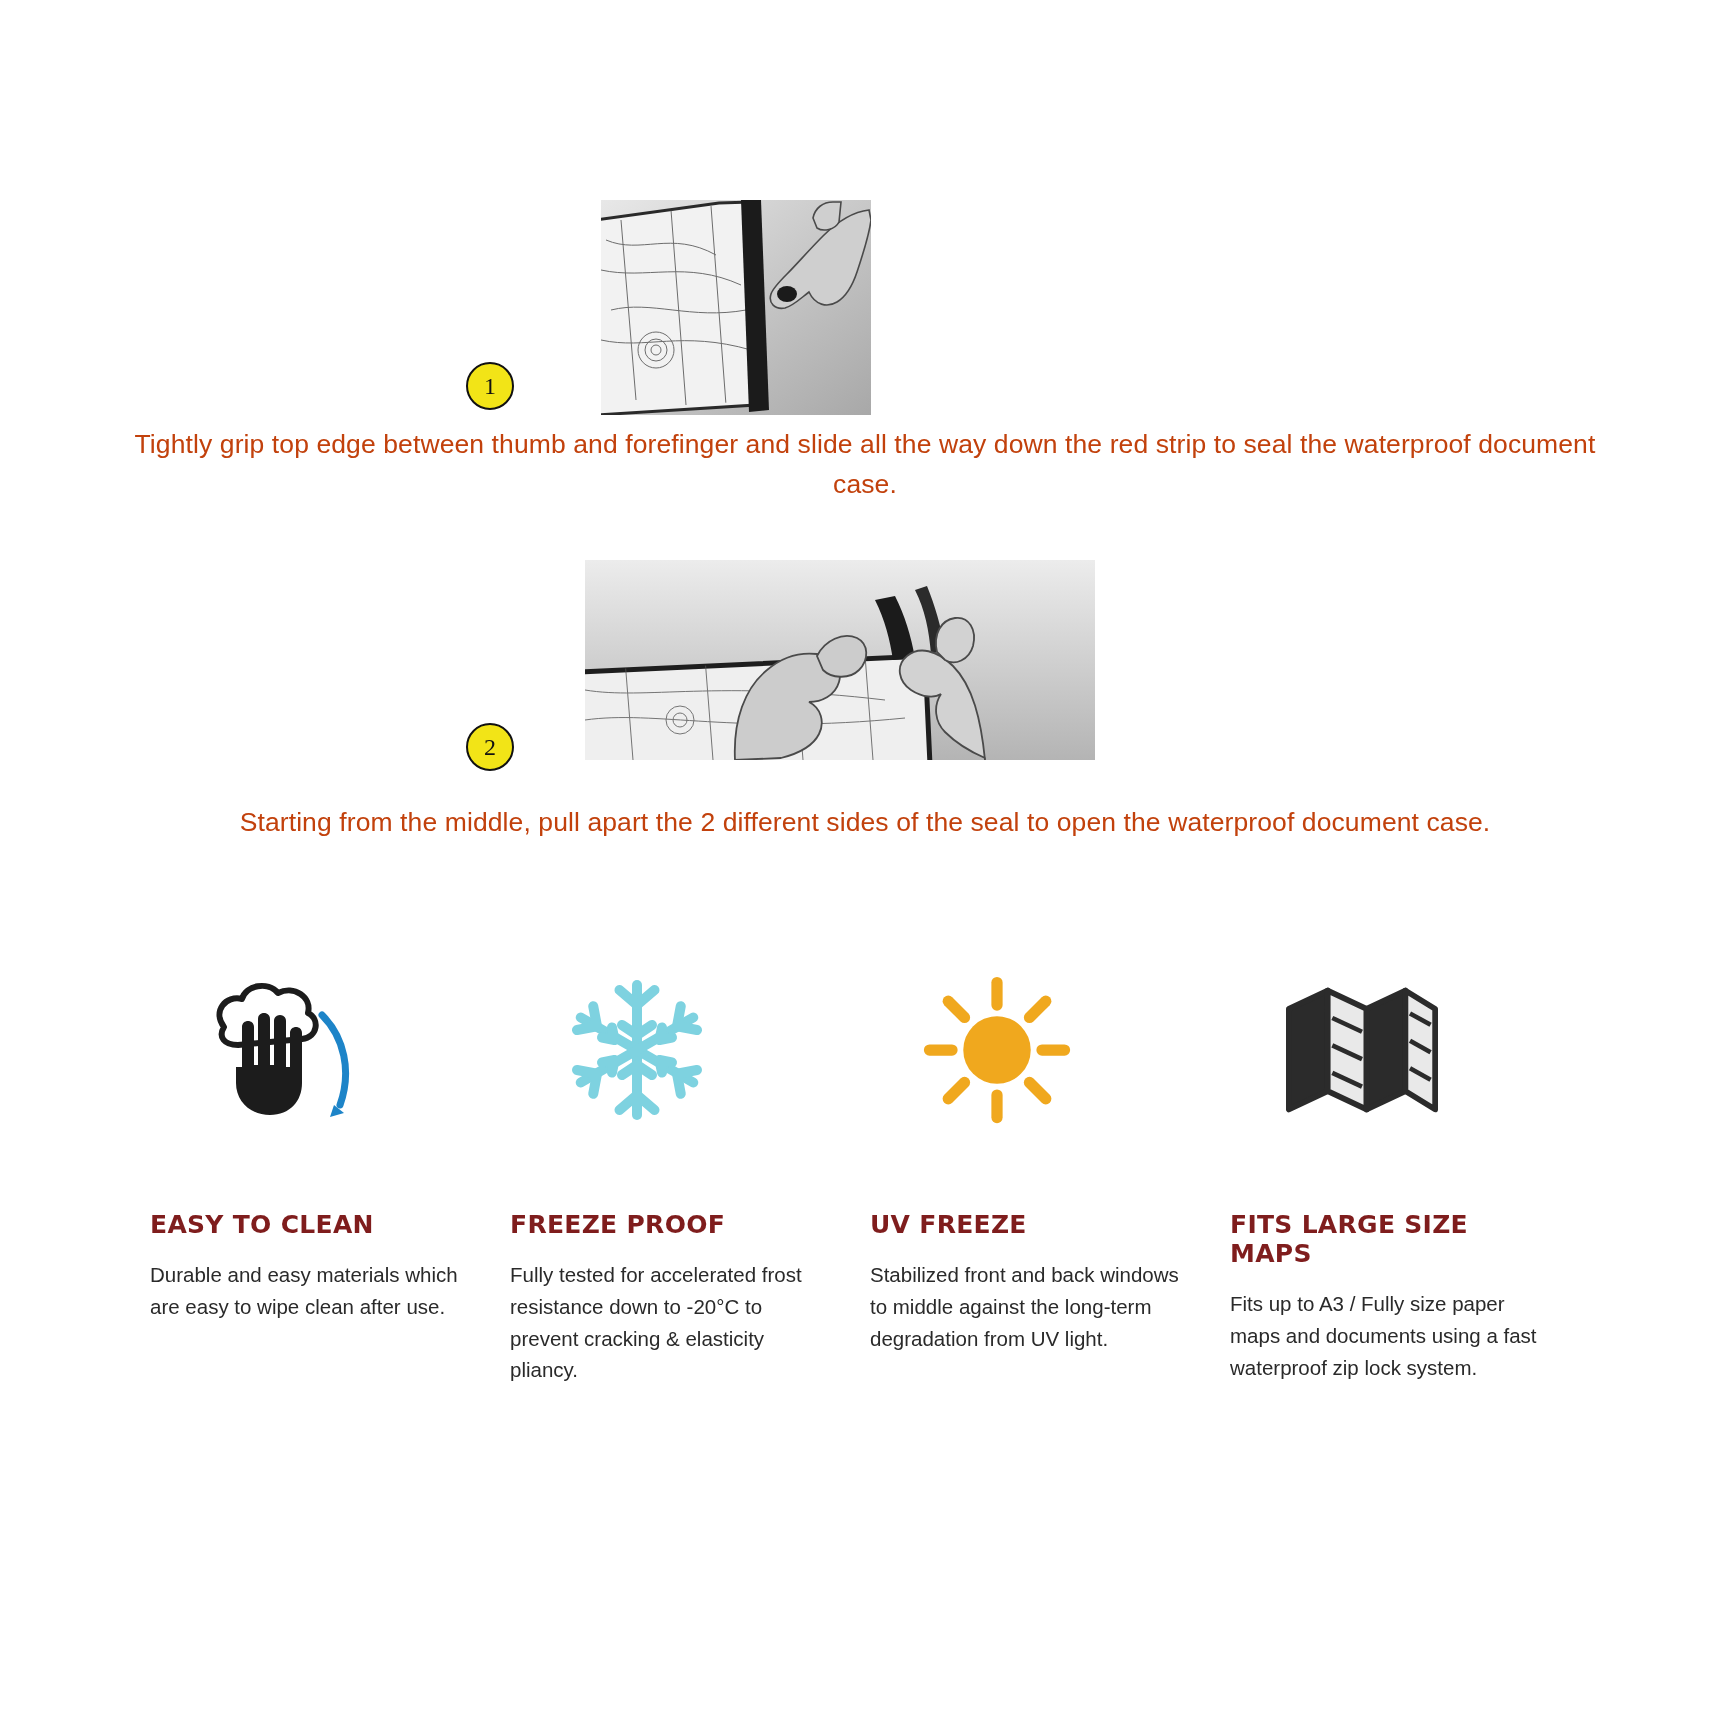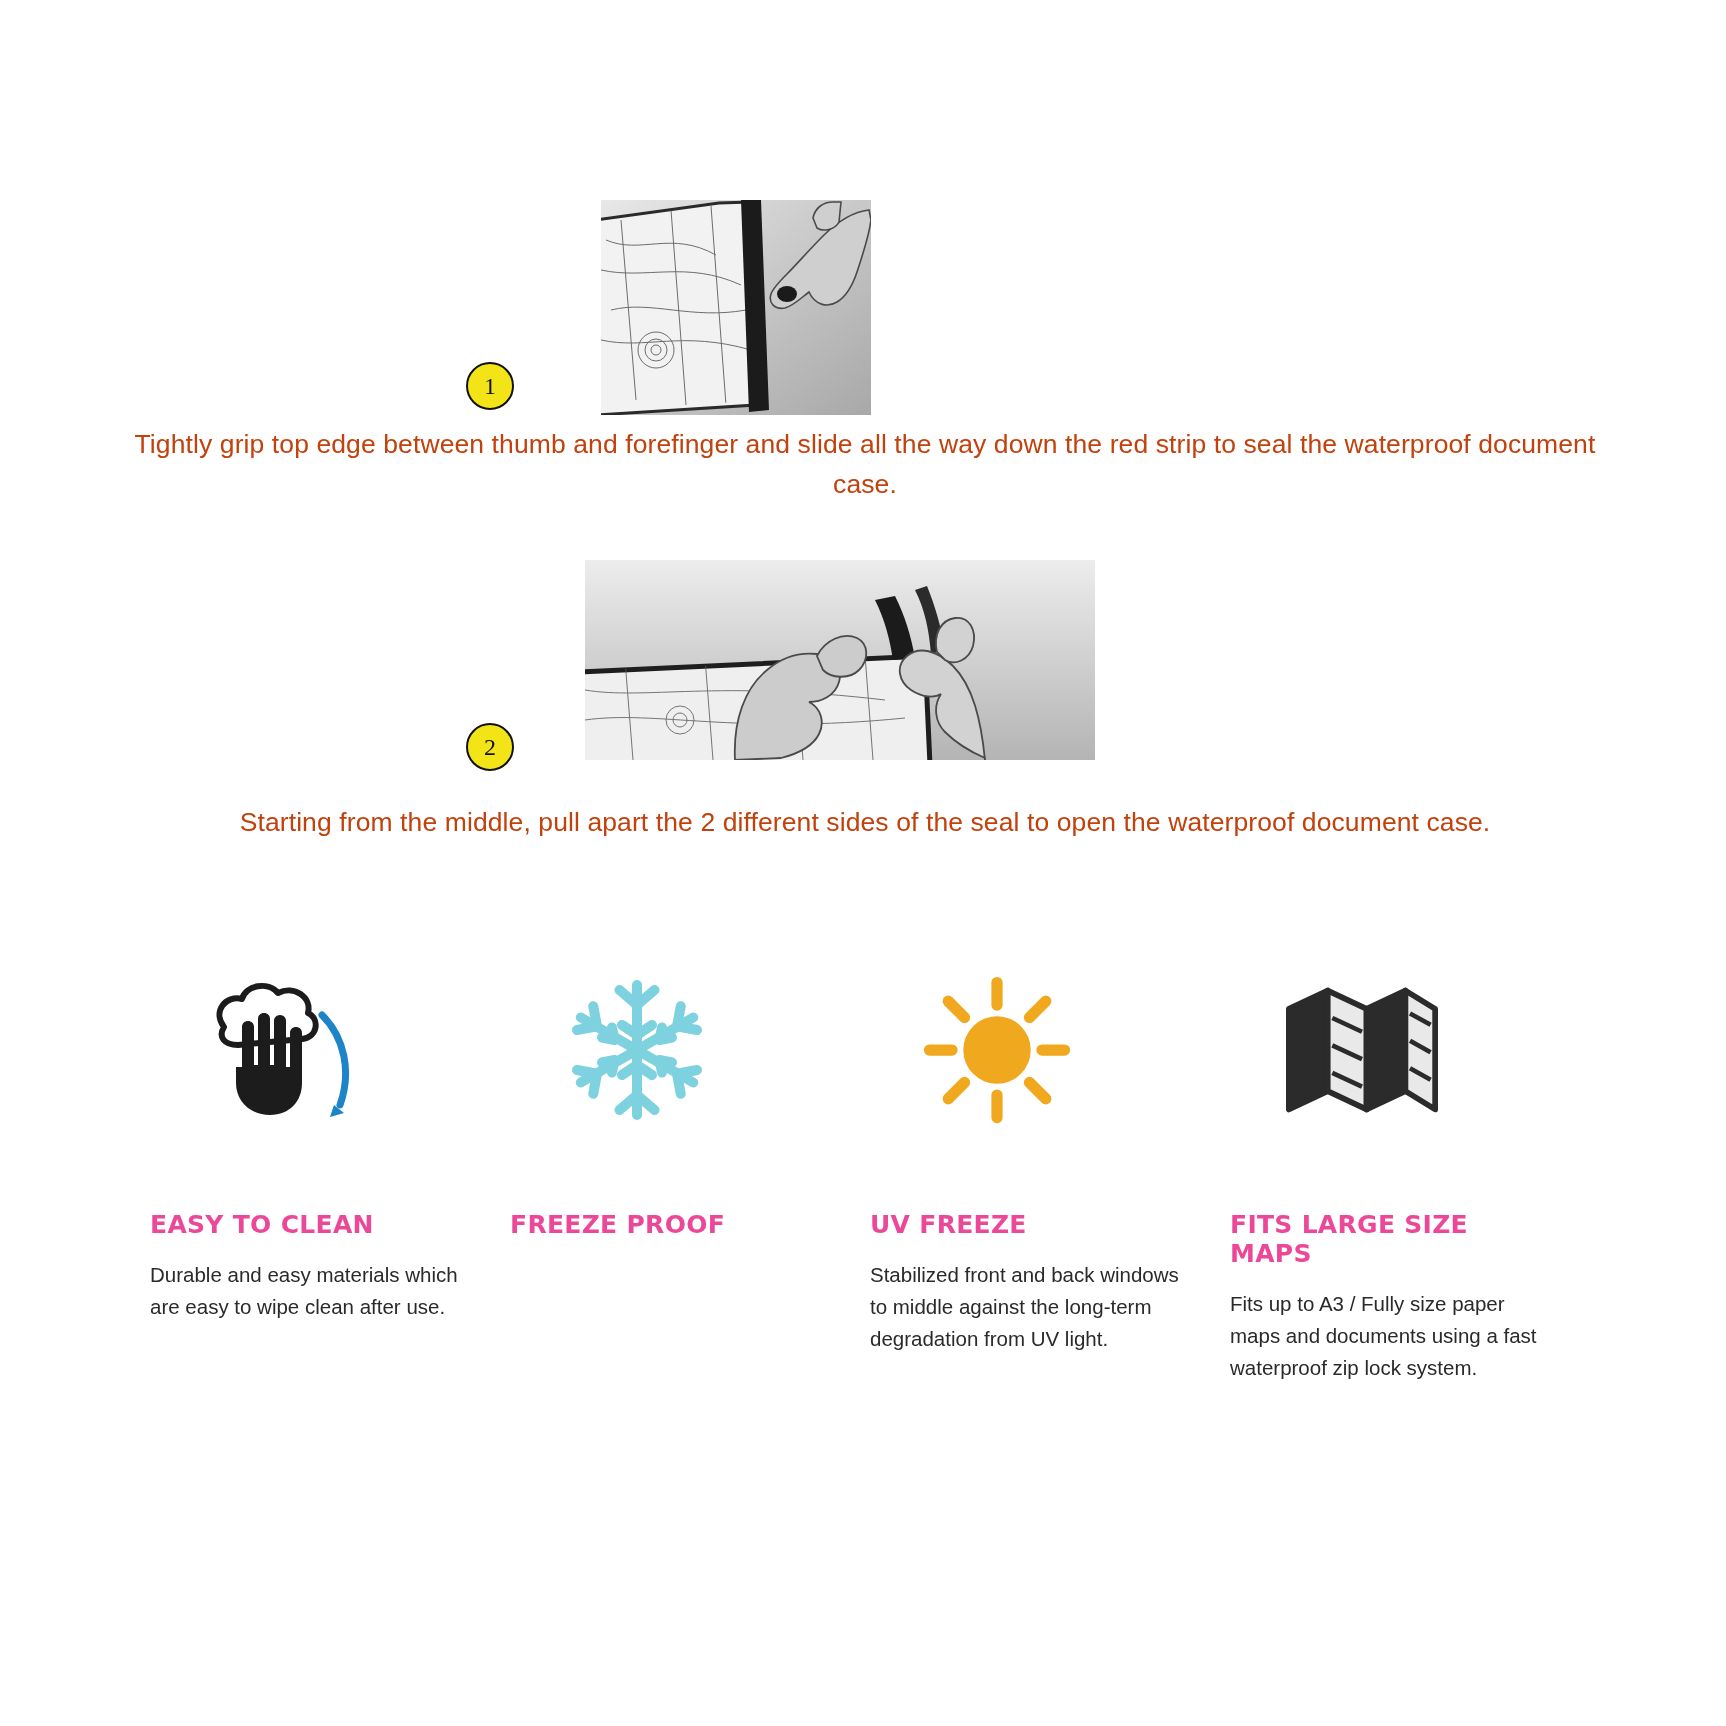--- a/index.html
+++ b/index.html
@@ -110,21 +110,21 @@
     align-items: center;
     justify-content: flex-start;
     padding-left: 52px;
     box-sizing: border-box;
   }
   .feature-title {
     margin-top: 65px;
     font-size: 25px;
     font-weight: bold;
     letter-spacing: .3px;
-    color: #ec4899;
+    color: #7f1d1d;
     font-family: "DejaVu Sans", sans-serif;
   }
   .feature-body {
     margin-top: 20px;
     font-size: 20.5px;
     line-height: 1.55;
     color: #2a2a2a;
   }
 </style>
 </head>
@@ -255,20 +255,21 @@
             <path d="M92,41 L95,25 M92,41 L108,44"></path>
             <path d="M28,79 L25,95 M28,79 L12,76"></path>
             <path d="M42,52 L32,50 M42,52 L40,42"></path>
             <path d="M78,68 L88,70 M78,68 L80,78"></path>
             <path d="M78,52 L80,42 M78,52 L88,50"></path>
             <path d="M42,68 L40,78 M42,68 L32,70"></path>
           </g>
         </svg>
       </div>
       <div class="feature-title">FREEZE PROOF</div>
+      <div class="feature-body">Fully tested for accelerated frost resistance down to -20°C to prevent cracking &amp; elasticity pliancy.</div>
     </div>
 
     <div class="feature">
       <div class="feature-icon">
         <svg width="150" height="150" viewBox="0 0 120 120">
           <circle cx="60" cy="60" r="27" fill="#f0a81e"></circle>
           <g stroke="#f0a81e" stroke-width="9" stroke-linecap="round">
             <line x1="60" y1="6" x2="60" y2="24"></line>
             <line x1="60" y1="96" x2="60" y2="114"></line>
             <line x1="6" y1="60" x2="24" y2="60"></line>

